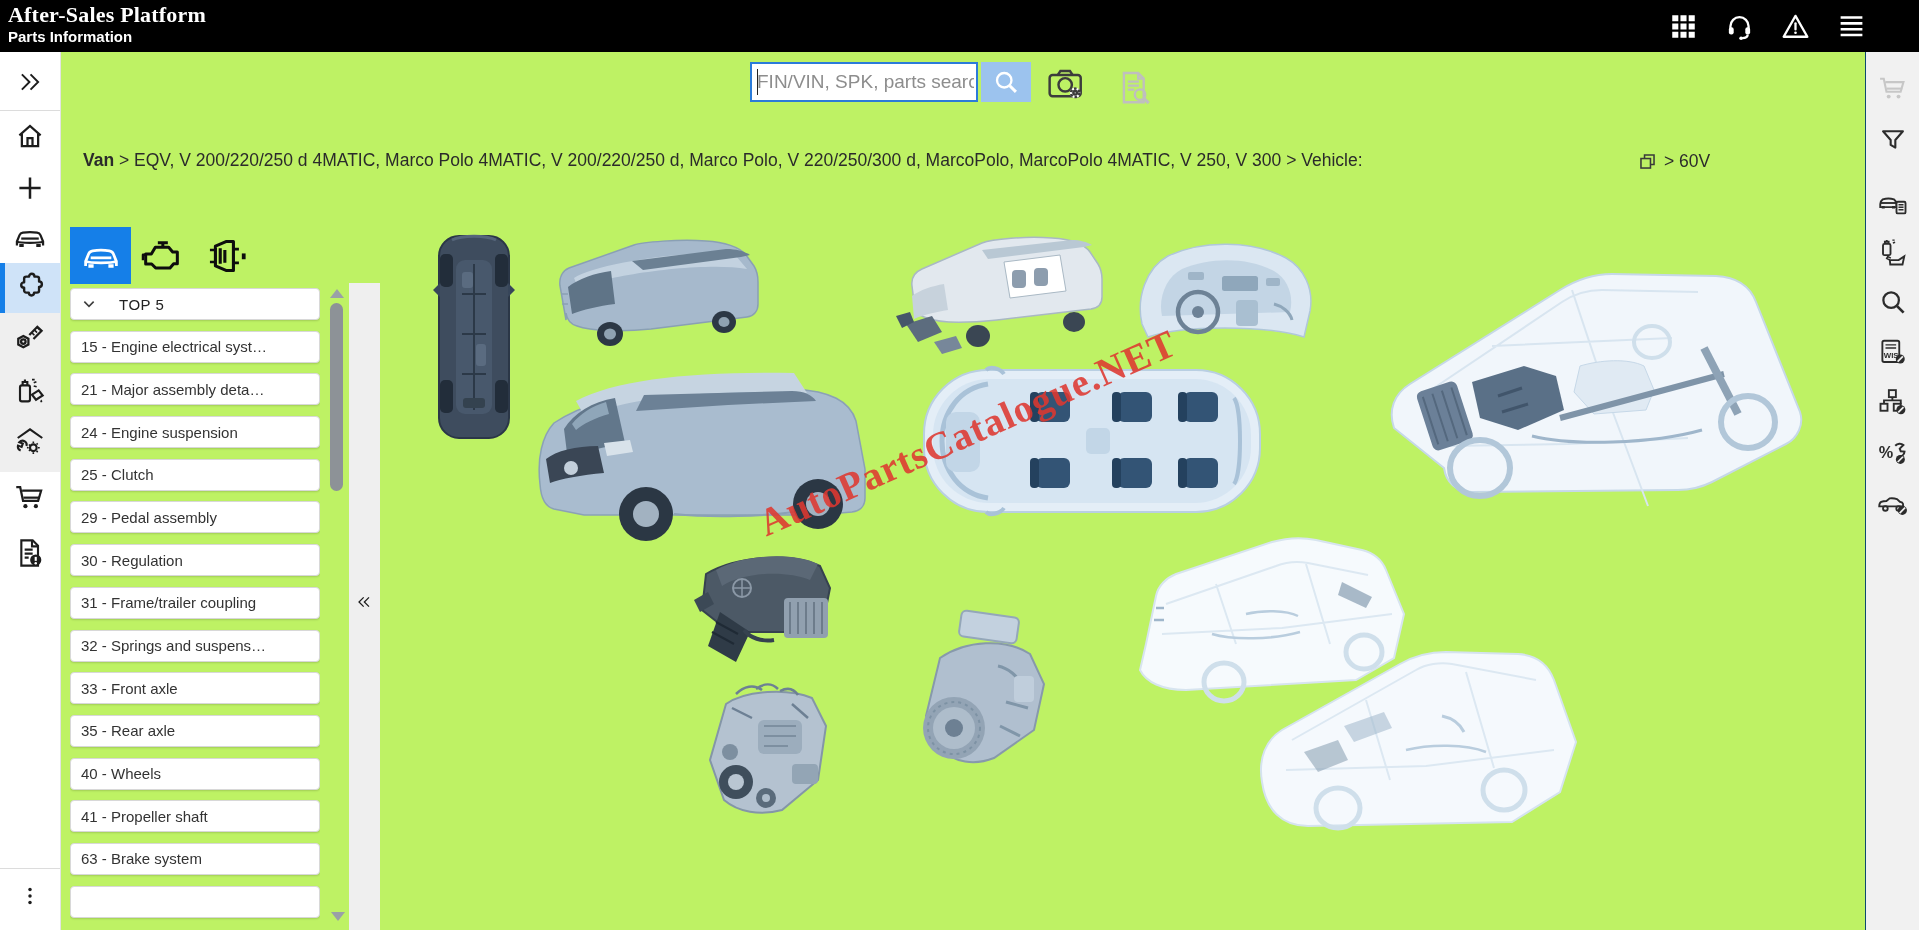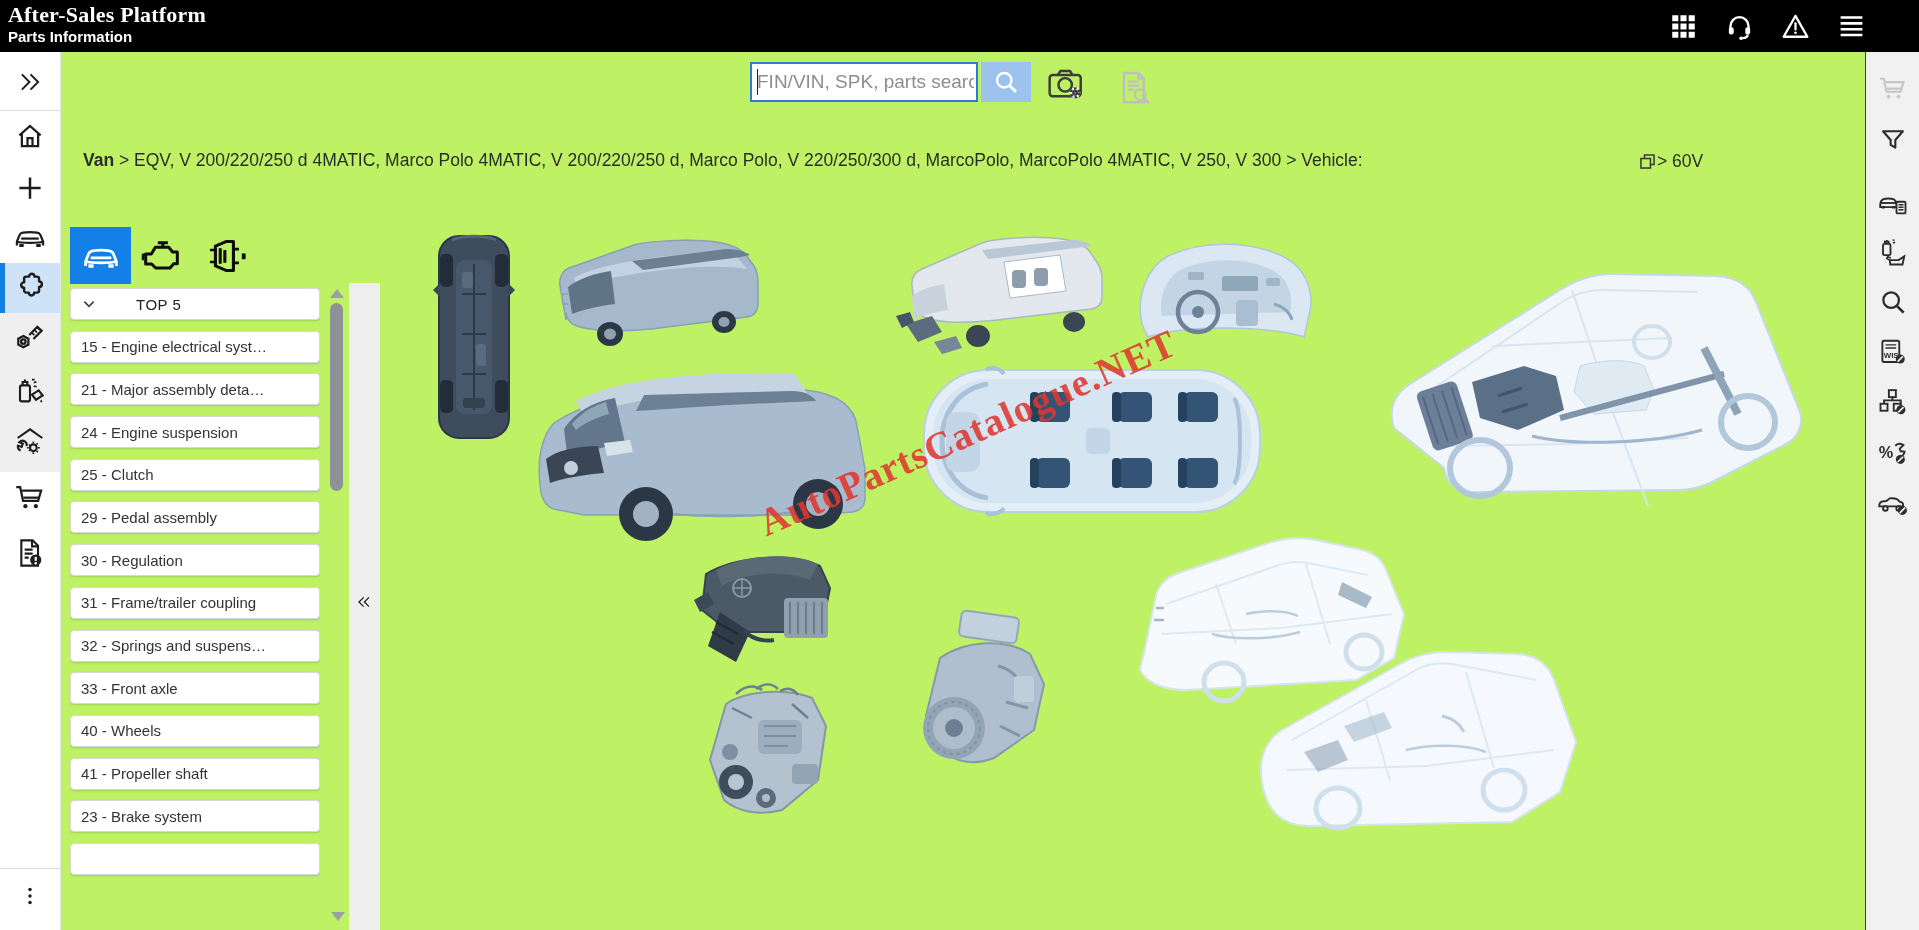--- a/index.html
+++ b/index.html
@@ -30,31 +30,31 @@
   .search-btn{position:absolute;left:981px;top:62px;width:50px;height:40px;background:#9cc3ee;border:none;
     display:flex;align-items:center;justify-content:center;color:#fff;cursor:pointer}
   .tool-btn{position:absolute;background:none;border:none;padding:0;cursor:pointer}
   .camera-btn{left:1046px;top:66px;color:#3c3c3c}
   .docsearch-btn{left:1116px;top:70px;color:#bfbfbf}
   
   .breadcrumb{position:absolute;left:83px;top:147px;width:1500px;font-size:17.5px;line-height:27px;color:#2b2b2b}
   .breadcrumb .root{font-weight:bold}
   .breadcrumb .line1{white-space:nowrap}
   .breadcrumb .line2{padding-left:5px}
-  .bc-right{position:absolute;left:1638px;top:151px;display:flex;align-items:center;font-size:17.5px;color:#2b2b2b}
+  .bc-right{position:absolute;left:1638px;top:151px;display:flex;align-items:center;gap:7px;font-size:17.5px;color:#2b2b2b}
   
   .tabs{position:absolute;left:70px;top:227px;display:flex;align-items:center}
   .tab-vehicle{width:61px;height:57px;background:#157fe8;display:flex;align-items:center;justify-content:center;color:#fff;cursor:pointer}
   .tab-plain{width:62px;height:57px;display:flex;align-items:center;justify-content:center;color:#0d0d0d;cursor:pointer}
   .top5-list{position:absolute;left:70px;top:288px;width:250px;height:642px;overflow:hidden}
   .card{box-sizing:border-box;height:32px;margin-bottom:10.7px;background:#fff;border:1px solid #d8d8d8;border-radius:4px;
     box-shadow:0 1px 2px rgba(0,0,0,.15);display:flex;align-items:center;padding:0 10px;font-size:15px;color:#333;
     white-space:nowrap;overflow:hidden;cursor:pointer}
   .card.hdr{color:#222}
-  .card.hdr .lbl{margin-left:39px;letter-spacing:.5px}
+  .card.hdr .lbl{margin-left:22px;letter-spacing:.5px}
   
   .sb-up{position:absolute;left:330px;top:289px;width:0;height:0;border-left:7px solid transparent;border-right:7px solid transparent;border-bottom:9px solid #9aa0a6}
   .sb-thumb{position:absolute;left:330px;top:303px;width:13px;height:188px;background:#8d9297;border-radius:7px}
   .sb-down{position:absolute;left:331px;top:912px;width:0;height:0;border-left:7px solid transparent;border-right:7px solid transparent;border-top:9px solid #9aa0a6}
   
   .gray-strip{position:absolute;left:349px;top:283px;width:31px;height:647px;background:#efefef}
   .collapse-btn{position:absolute;left:350px;top:586px;width:28px;height:32px;display:flex;align-items:center;justify-content:center;color:#1c1c1c;cursor:pointer;background:none;border:none}
   
   .thumb{position:absolute;margin:0;cursor:pointer}
   .watermark{position:absolute;left:770px;top:500px;font-family:"Liberation Serif",serif;font-weight:bold;font-size:39px;
@@ -341,23 +341,24 @@
 
   <div class="card">15 - Engine electrical syst…</div>
       <div class="card">21 - Major assembly deta…</div>
       <div class="card">24 - Engine suspension</div>
       <div class="card">25 - Clutch</div>
       <div class="card">29 - Pedal assembly</div>
       <div class="card">30 - Regulation</div>
       <div class="card">31 - Frame/trailer coupling</div>
       <div class="card">32 - Springs and suspens…</div>
       <div class="card">33 - Front axle</div>
+      <div class="card">35 - Rear axle</div>
       <div class="card">40 - Wheels</div>
       <div class="card">41 - Propeller shaft</div>
-      <div class="card">23 - Brake system</div>
+      <div class="card">63 - Brake system</div>
       <div class="card"></div>
     </div>
   <div class="sb-up"></div>
   <div class="sb-thumb"></div>
   <div class="sb-down"></div>
 
   <div class="gray-strip"></div>
   <button class="collapse-btn">
     <svg width="22" height="22" viewBox="0 0 24 24" fill="none" stroke="currentColor" stroke-width="1.9">
         <path d="m11.5 5-7 7 7 7M19.5 5l-7 7 7 7"></path>

